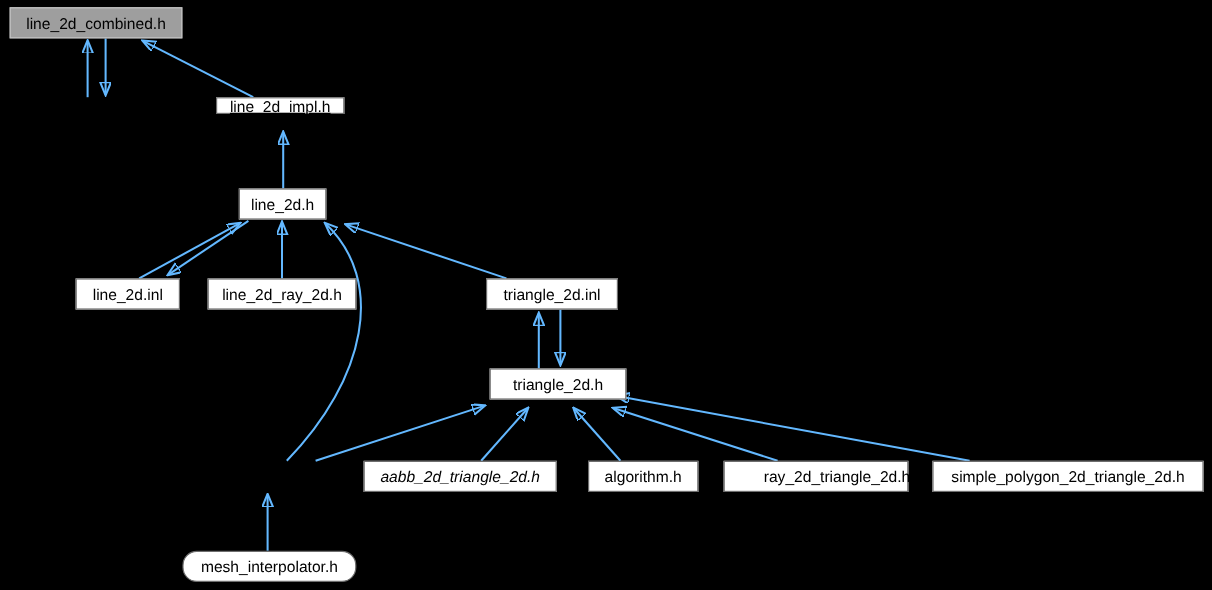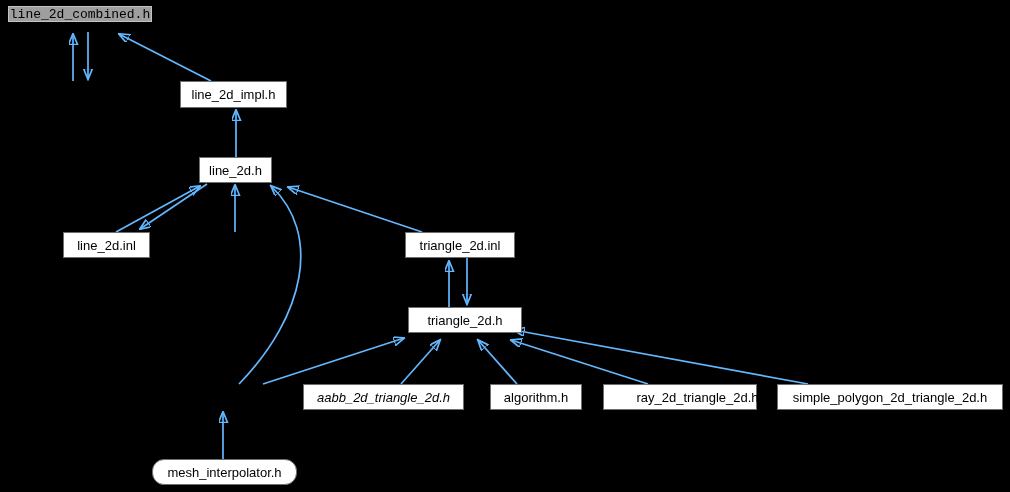--- a/index.html
+++ b/index.html
@@ -56,24 +56,25 @@
       <path d="M449,307 L449,261" marker-end="url(#arrow)"></path>
       <path d="M467,258 L467,304" marker-end="url(#arrow)"></path>
       <path d="M263,384 L404,338" marker-end="url(#arrow)"></path>
       <path d="M401,384 L440,340" marker-end="url(#arrow)"></path>
       <path d="M517,384 L478,340" marker-end="url(#arrow)"></path>
       <path d="M648,384 L511,340" marker-end="url(#arrow)"></path>
       <path d="M808,384 L514,330" marker-end="url(#arrow)"></path>
       <path d="M223,459 L223,412" marker-end="url(#arrow)"></path>
     </svg>
 
-  <div class="node hl" style="left: 8px; top: 6px; width: 144px; height: 16px; font-family: Liberation Mono, monospace;">line_2d_combined.h</div>
-  <div class="node" style="left: 180px; top: 81px; width: 107px; height: 27px;">line_2d_impl.h</div>
+  <div class="node hl" style="left: 8px; top: 6px; width: 144px; height: 26px;">line_2d_combined.h</div>
+  <div class="node" style="left: 180px; top: 81px; width: 107px; height: 14px; text-decoration: underline;">line_2d_impl.h</div>
   <div class="node" style="left: 199px; top: 157px; width: 73px; height: 26px;">line_2d.h</div>
   <div class="node" style="left: 63px; top: 232px; width: 87px; height: 26px;">line_2d.inl</div>
+  <div class="node" style="left: 173px; top: 232px; width: 124px; height: 26px;">line_2d_ray_2d.h</div>
   <div class="node" style="left: 405px; top: 232px; width: 110px; height: 26px;">triangle_2d.inl</div>
   <div class="node" style="left: 408px; top: 307px; width: 114px; height: 26px;">triangle_2d.h</div>
   <div class="node" style="left: 303px; top: 384px; width: 161px; height: 26px; font-style: italic;">aabb_2d_triangle_2d.h</div>
   <div class="node" style="left: 490px; top: 384px; width: 92px; height: 26px;">algorithm.h</div>
   <div class="node" style="left: 603px; top: 384px; width: 154px; height: 26px; padding-left: 35px;">ray_2d_triangle_2d.h</div>
   <div class="node" style="left: 777px; top: 384px; width: 226px; height: 26px;">simple_polygon_2d_triangle_2d.h</div>
   <div class="node" style="left: 152px; top: 459px; width: 145px; height: 26px; border-radius: 12px;">mesh_interpolator.h</div>
 
 </div>
 

